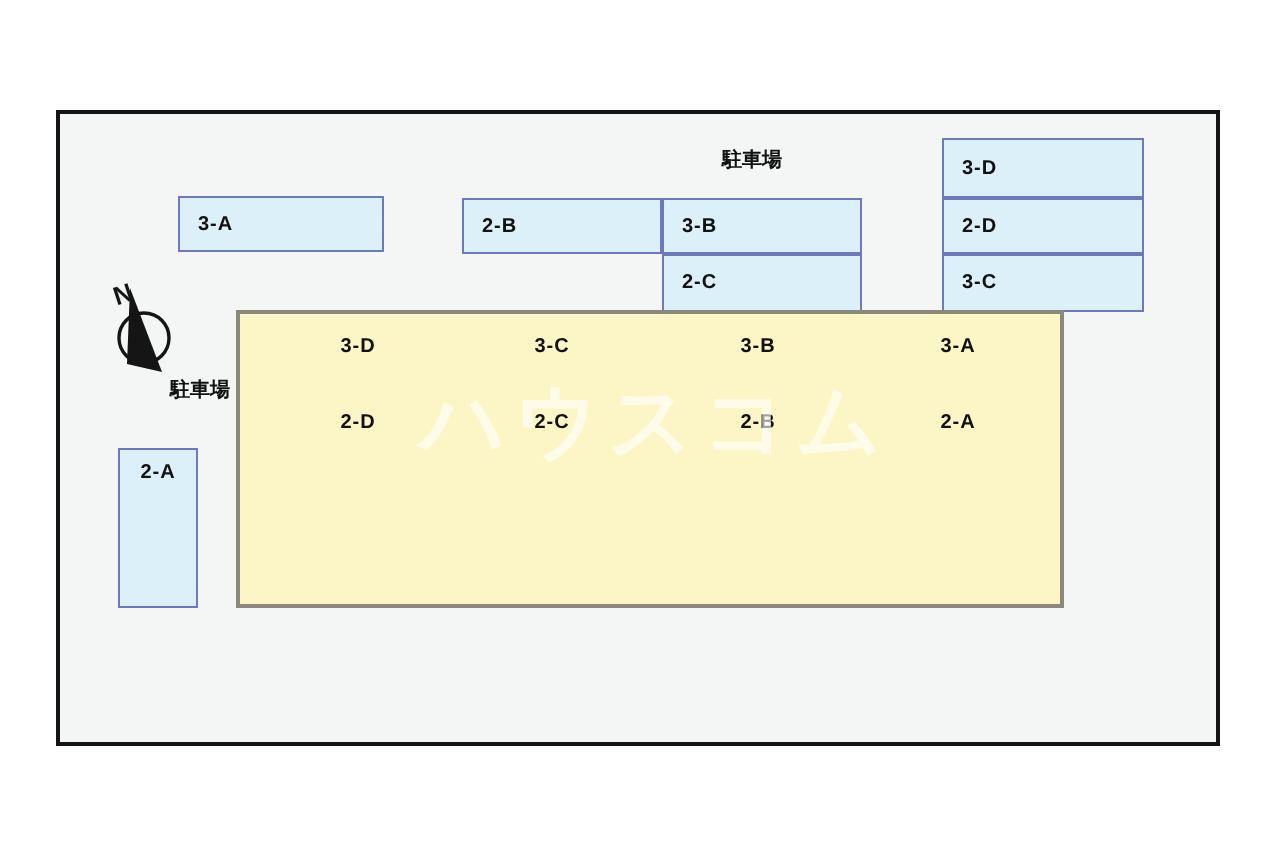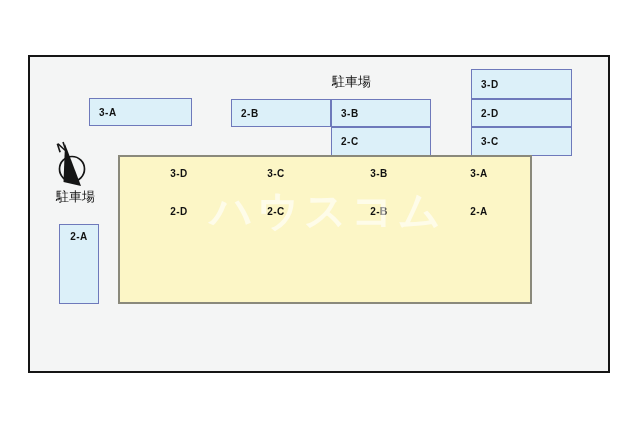--- a/index.html
+++ b/index.html
@@ -7,22 +7,23 @@
     width:640px;height:426px;position:relative;overflow:hidden;
     font-family:"Liberation Sans","DejaVu Sans",sans-serif;
     color:var(--text,#111111);
   }
   .frame{
     position:absolute;left:28px;top:55px;width:582px;height:318px;
     box-sizing:border-box;border:2px solid var(--frame-border,#111111);
     background:var(--frame-bg,#f4f5f5);
   }
   .lot-label{
-    position:absolute;font-size:13px;font-weight:normal;white-space:nowrap;
+    position:absolute;font-size:10px;font-weight:bold;white-space:nowrap;
     color:var(--text,#111111);
+    margin-left:29px;
   }
   .space{
     position:absolute;box-sizing:border-box;
     background:var(--space-fill,#dcf0f9);
     border:1.5px solid var(--space-border,#6e79bb);
     display:flex;align-items:center;
     font-size:10px;font-weight:bold;letter-spacing:0.5px;
     padding-left:9px;
   }
   .space.vertical{

